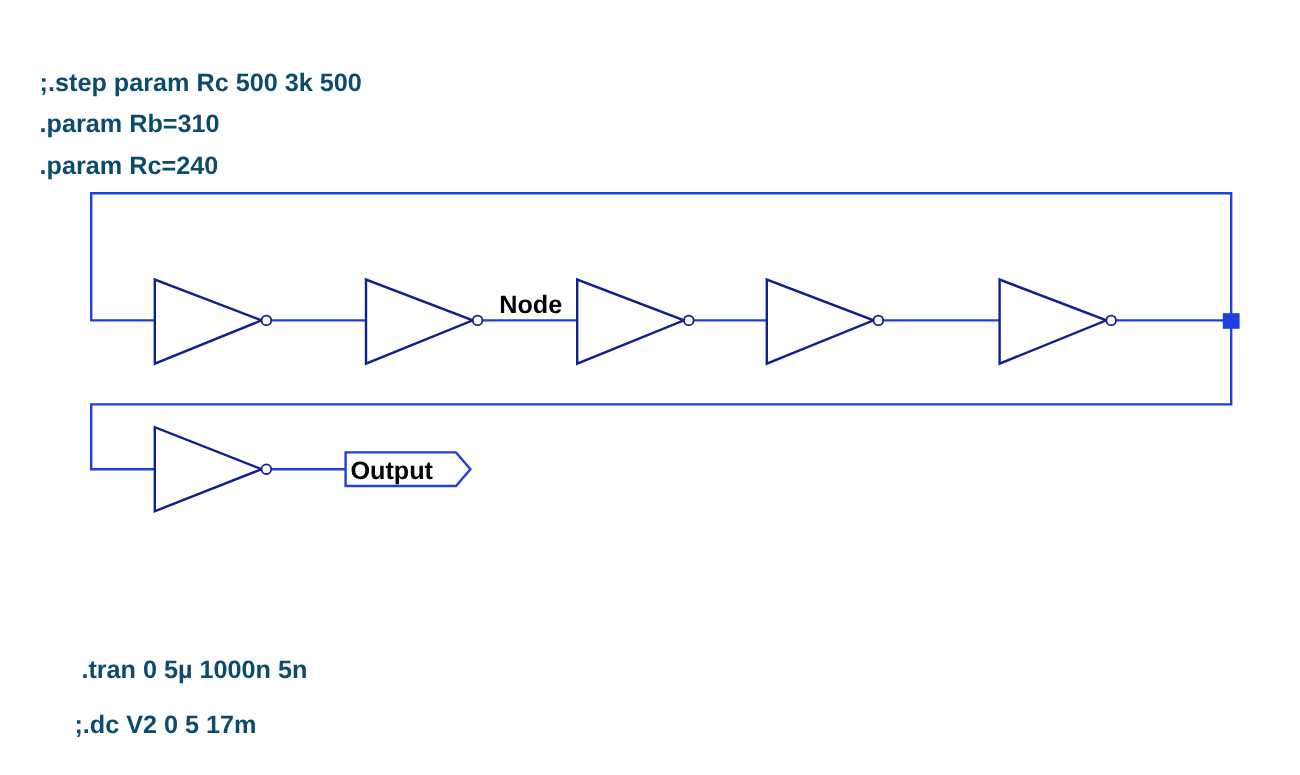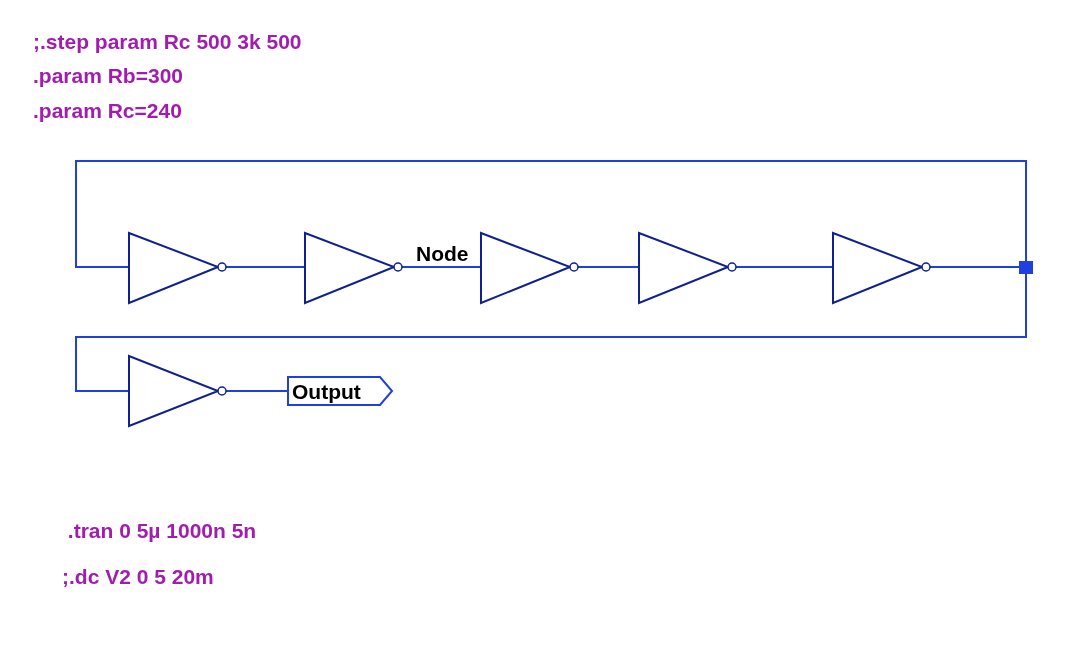--- a/index.html
+++ b/index.html
@@ -1,36 +1,36 @@
 <!DOCTYPE html>
 <html><head>
 <meta charset="utf-8">
 <style>
   html, body { margin: 0; padding: 0; background: #ffffff; }
   body { width: 1083px; height: 646px; position: relative; overflow: hidden;
          font-family: "Liberation Sans", sans-serif; }
-  .directive { position: absolute; font-weight: bold; font-size: 21px; color: #a21caf;
-               white-space: pre; line-height: 1; }
+  .directive { position: absolute; font-weight: bold; font-size: 21px; color: #0c4a6e;
+               white-space: pre; line-height: 1; margin-top: 28px; }
   svg { position: absolute; left: 0; top: 0; }
   .wire { stroke: #1f3fdf; stroke-width: 2; fill: none; }
   .gate { stroke: #10208f; stroke-width: 2; fill: none; }
   .bubble { stroke: #10208f; stroke-width: 1.5; fill: #ffffff; }
   .netlabel { font-family: "Liberation Sans", sans-serif; font-weight: bold; font-size: 21px; fill: #000000; }
   .flag { stroke: #1f3fdf; stroke-width: 2; fill: #ffffff; }
   .junction { fill: #1f3fdf; }
 </style>
 </head>
 <body>
 
 <div class="directive" style="left:33px; top:31px;">;.step param Rc 500 3k 500</div>
-<div class="directive" style="left:33px; top:65px;">.param Rb=300</div>
+<div class="directive" style="left:33px; top:65px;">.param Rb=310</div>
 <div class="directive" style="left:33px; top:100px;">.param Rc=240</div>
 
 <div class="directive" style="left:62px; top:520px;"> .tran 0 5µ 1000n 5n</div>
-<div class="directive" style="left:62px; top:566px;">;.dc V2 0 5 20m</div>
+<div class="directive" style="left:62px; top:566px;">;.dc V2 0 5 17m</div>
 
 <svg width="1083" height="646" viewBox="0 0 1083 646">
 
   <polyline class="wire" points="129,267 76,267 76,161 1026,161 1026,337 76,337 76,391 129,391"></polyline>
 
   <line class="wire" x1="226" y1="267" x2="305" y2="267"></line>
   <line class="wire" x1="402" y1="267" x2="481" y2="267"></line>
   <line class="wire" x1="578" y1="267" x2="639" y2="267"></line>
   <line class="wire" x1="736" y1="267" x2="833" y2="267"></line>
   <line class="wire" x1="930" y1="267" x2="1026" y2="267"></line>

